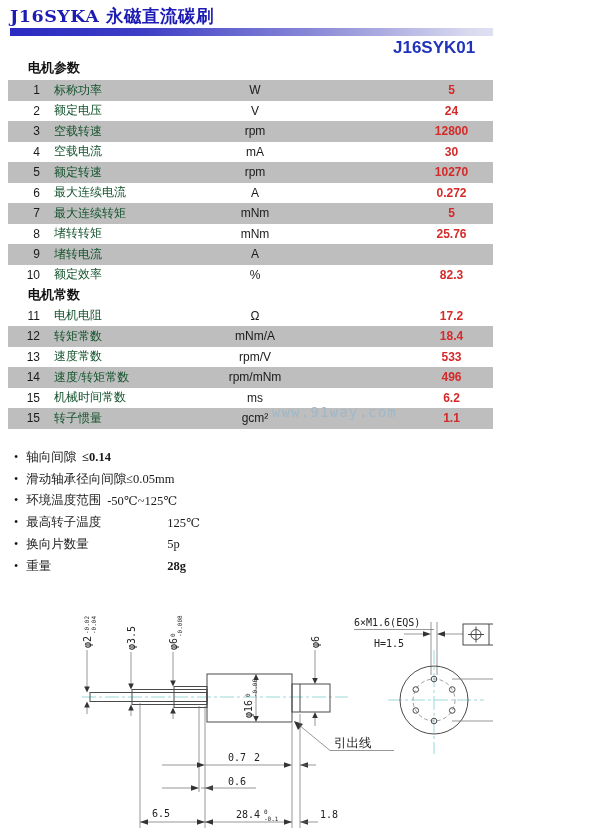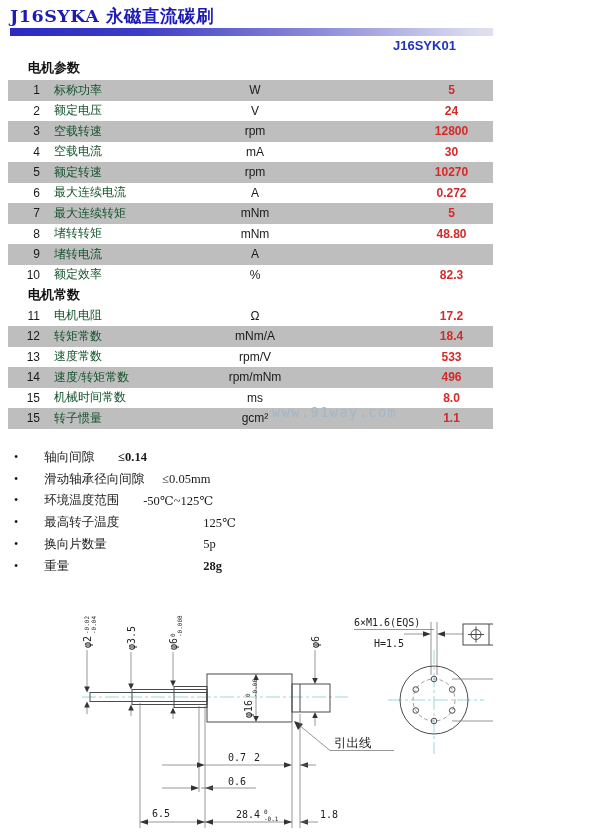--- a/index.html
+++ b/index.html
@@ -2,36 +2,36 @@
 <html><head>
 <meta charset="utf-8">
 <style>
   html,body{margin:0;padding:0;background:#fff;}
   .page{position:relative;width:493px;height:834px;background:#ffffff;overflow:hidden;
         font-family:"Liberation Serif","DejaVu Serif",serif;}
   .title{position:absolute;left:10px;top:4px;font-size:17.5px;font-weight:bold;color:#1c1cb4;
          font-family:"DejaVu Serif","Liberation Serif",serif;letter-spacing:0.5px;}
   .gradbar{position:absolute;left:10px;top:28px;width:596px;height:8px;
            background:linear-gradient(to right,#2a2ac2 0%,#3d3dc6 22%,#8c8cd8 52%,#dcdcf0 78%,#f7f7fb 100%);}
-  .model{position:absolute;left:393px;top:38px;font-size:13px;font-weight:bold;color:#2233bb;
+  .model{position:absolute;left:393px;top:38px;font-size:17px;font-weight:bold;color:#2233bb;
          font-family:"Liberation Sans","DejaVu Sans",sans-serif;}
   .sec-hdr{position:absolute;left:28px;height:20px;line-height:20px;font-size:13px;font-weight:bold;color:#111;}
   .trow{position:absolute;left:8px;width:600px;height:20.5px;display:grid;
         grid-template-columns:38px 130px 158px 235px;align-items:center;font-size:12px;}
   .trow.gray{background:#bebebe;}
   .c-num{text-align:right;padding-right:6px;font-family:"Liberation Sans","DejaVu Sans",sans-serif;color:#1a1a1a;}
   .c-label{padding-left:8px;color:#14532d;}
   .c-unit{text-align:center;font-family:"Liberation Sans","DejaVu Sans",sans-serif;color:#1a1a1a;}
   .c-value{text-align:center;font-family:"Liberation Sans","DejaVu Sans",sans-serif;
            color:#d42a2a;font-weight:600;}
   .sec2row{position:absolute;left:8px;width:600px;height:20.5px;background:#fff;}
   .watermark{position:absolute;left:272px;top:404px;font-size:13.5px;letter-spacing:1.5px;
              color:#9fb8c8;font-family:"DejaVu Sans Mono","Liberation Mono",monospace;}
   .note{position:absolute;left:14px;width:420px;height:21px;display:flex;align-items:center;
-        font-size:12.5px;color:#1a1a1a;gap:18px;}
+        font-size:12.5px;color:#1a1a1a;}
   .note::before{content:"•";font-size:12px;margin-right:8px;color:#111;}
   .note .nlabel{white-space:pre;}
   .note.tabbed .nlabel{width:135px;}
   .note .nvalue{margin-left:6px;white-space:pre;}
   .note .nvalue.boldnum{font-family:Liberation Serif, serif;font-weight:bold;}
   svg text{font-family:"DejaVu Sans Mono","Liberation Mono",monospace;fill:#222;}
   svg .cjk{font-family:"Liberation Serif","DejaVu Serif",serif;}
   .ln{stroke:#4a4a4a;stroke-width:1;fill:none;}
   .xln{stroke:#6a6a6a;stroke-width:0.7;fill:none;}
   .cl{stroke:#8fd6d6;stroke-width:0.9;fill:none;stroke-dasharray:14 3 3 3;}
@@ -88,21 +88,21 @@
   <div class="trow gray" style="top:203px">
     <span class="c-num">7</span>
     <span class="c-label">最大连续转矩</span>
     <span class="c-unit">mNm</span>
     <span class="c-value">5</span>
   </div>
   <div class="trow" style="top:223.5px">
     <span class="c-num">8</span>
     <span class="c-label">堵转转矩</span>
     <span class="c-unit">mNm</span>
-    <span class="c-value">48.80</span>
+    <span class="c-value">25.76</span>
   </div>
   <div class="trow gray" style="top:244px">
     <span class="c-num">9</span>
     <span class="c-label">堵转电流</span>
     <span class="c-unit">A</span>
   </div>
   <div class="trow" style="top:264.5px">
     <span class="c-num">10</span>
     <span class="c-label">额定效率</span>
     <span class="c-unit">%</span>
@@ -133,21 +133,21 @@
   <div class="trow gray" style="top:367px">
     <span class="c-num">14</span>
     <span class="c-label">速度/转矩常数</span>
     <span class="c-unit">rpm/mNm</span>
     <span class="c-value">496</span>
   </div>
   <div class="trow" style="top:387.5px">
     <span class="c-num">15</span>
     <span class="c-label">机械时间常数</span>
     <span class="c-unit">ms</span>
-    <span class="c-value">8.0</span>
+    <span class="c-value">6.2</span>
   </div>
   <div class="trow gray" style="top:408px">
     <span class="c-num">15</span>
     <span class="c-label">转子惯量</span>
     <span class="c-unit">gcm²</span>
     <span class="c-value">1.1</span>
   </div>
 
   <div class="watermark">www.91way.com</div>
 

